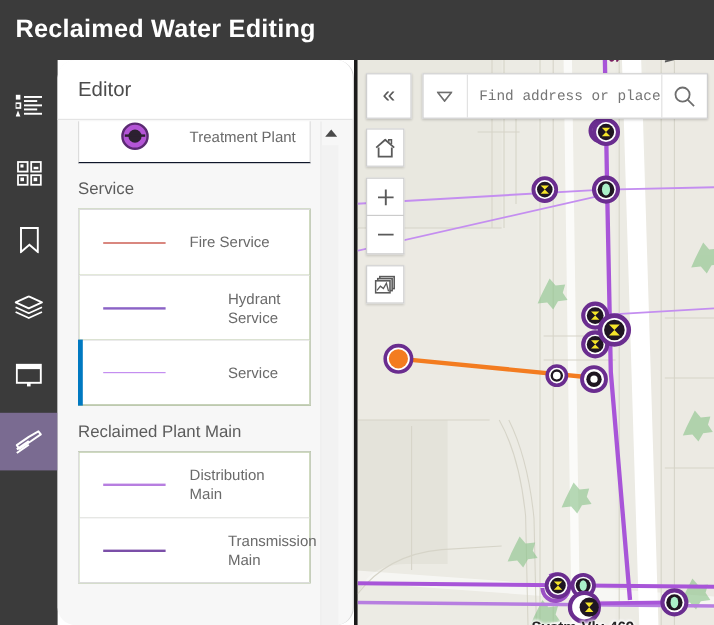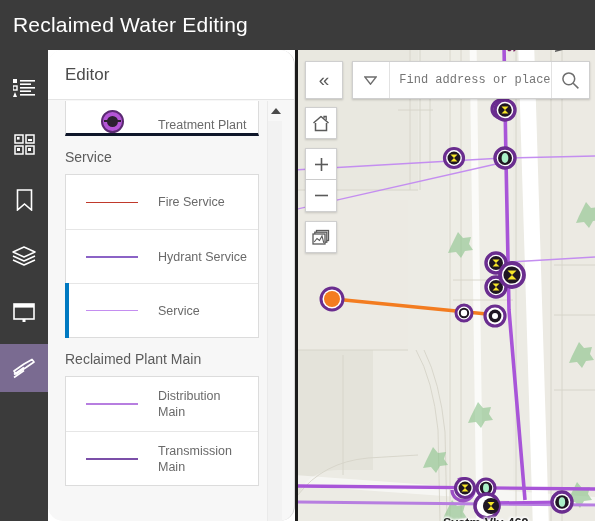--- a/index.html
+++ b/index.html
@@ -11,21 +11,21 @@
   }
   #app { position: relative; width: 595px; height: 521px; overflow: hidden; }
 
   
   .titlebar {
     position: absolute; left: 0; top: 0; width: 595px; height: 50px;
     background: #3b3b3b;
     display: flex; align-items: center;
   }
   .titlebar .title {
-    color: #ffffff; font-size: 21px; font-weight: 400;
+    color: #ffffff; font-size: 21px; font-weight: 700;
     padding-left: 13px; letter-spacing: .2px;
   }
 
   
   .rail {
     position: absolute; left: 0; top: 50px; width: 48px; height: 471px;
     background: #3b3b3b;
   }
   .rail-item {
     width: 48px; height: 48px;
@@ -55,28 +55,28 @@
     position: absolute; top: 51px; left: 0; right: 0; bottom: 0;
     overflow: hidden;
   }
   .scroll-area { position: absolute; left: 0; top: 0; width: 228px; bottom: 0; }
 
   .tmpl-card {
     margin: 0 17px; background: #ffffff; border: 1px solid #dcdcdc;
     min-height: 45px; display: flex; align-items: center;
     position: relative;
   }
-  .tmpl-card.first-cut { height: 42px; margin-top: -10px; border-bottom: 3px solid #0f172a; align-items: flex-end; }
+  .tmpl-card.first-cut { height: 42px; margin-top: -10px; border-bottom: 1px solid #0f172a; }
 
   .group-block { margin: 0 17px; background: #4d7c0f; border: 1px solid #dcdcdc; }
   .tmpl-row {
     min-height: 54px; display: flex; align-items: center;
     position: relative; background: #ffffff; padding: 6px 0;
   }
-  .tmpl-row + .tmpl-row { border-top: 1px solid #e6e6e6; }
+  .tmpl-row + .tmpl-row { border-top: 1px solid #e6e6e6; gap: 32px; }
   .tmpl-row.selected::before {
     content: ""; position: absolute; left: -1px; top: -1px; bottom: -1px;
     width: 4px; background: #0079c1;
   }
   .sym {
     width: 92px; flex: 0 0 92px; display: flex;
     align-items: center; justify-content: center;
   }
   .sym-line { display: block; width: 52px; height: 0; border-top-width: 2px; border-top-style: solid; }
   .sym-pt {

